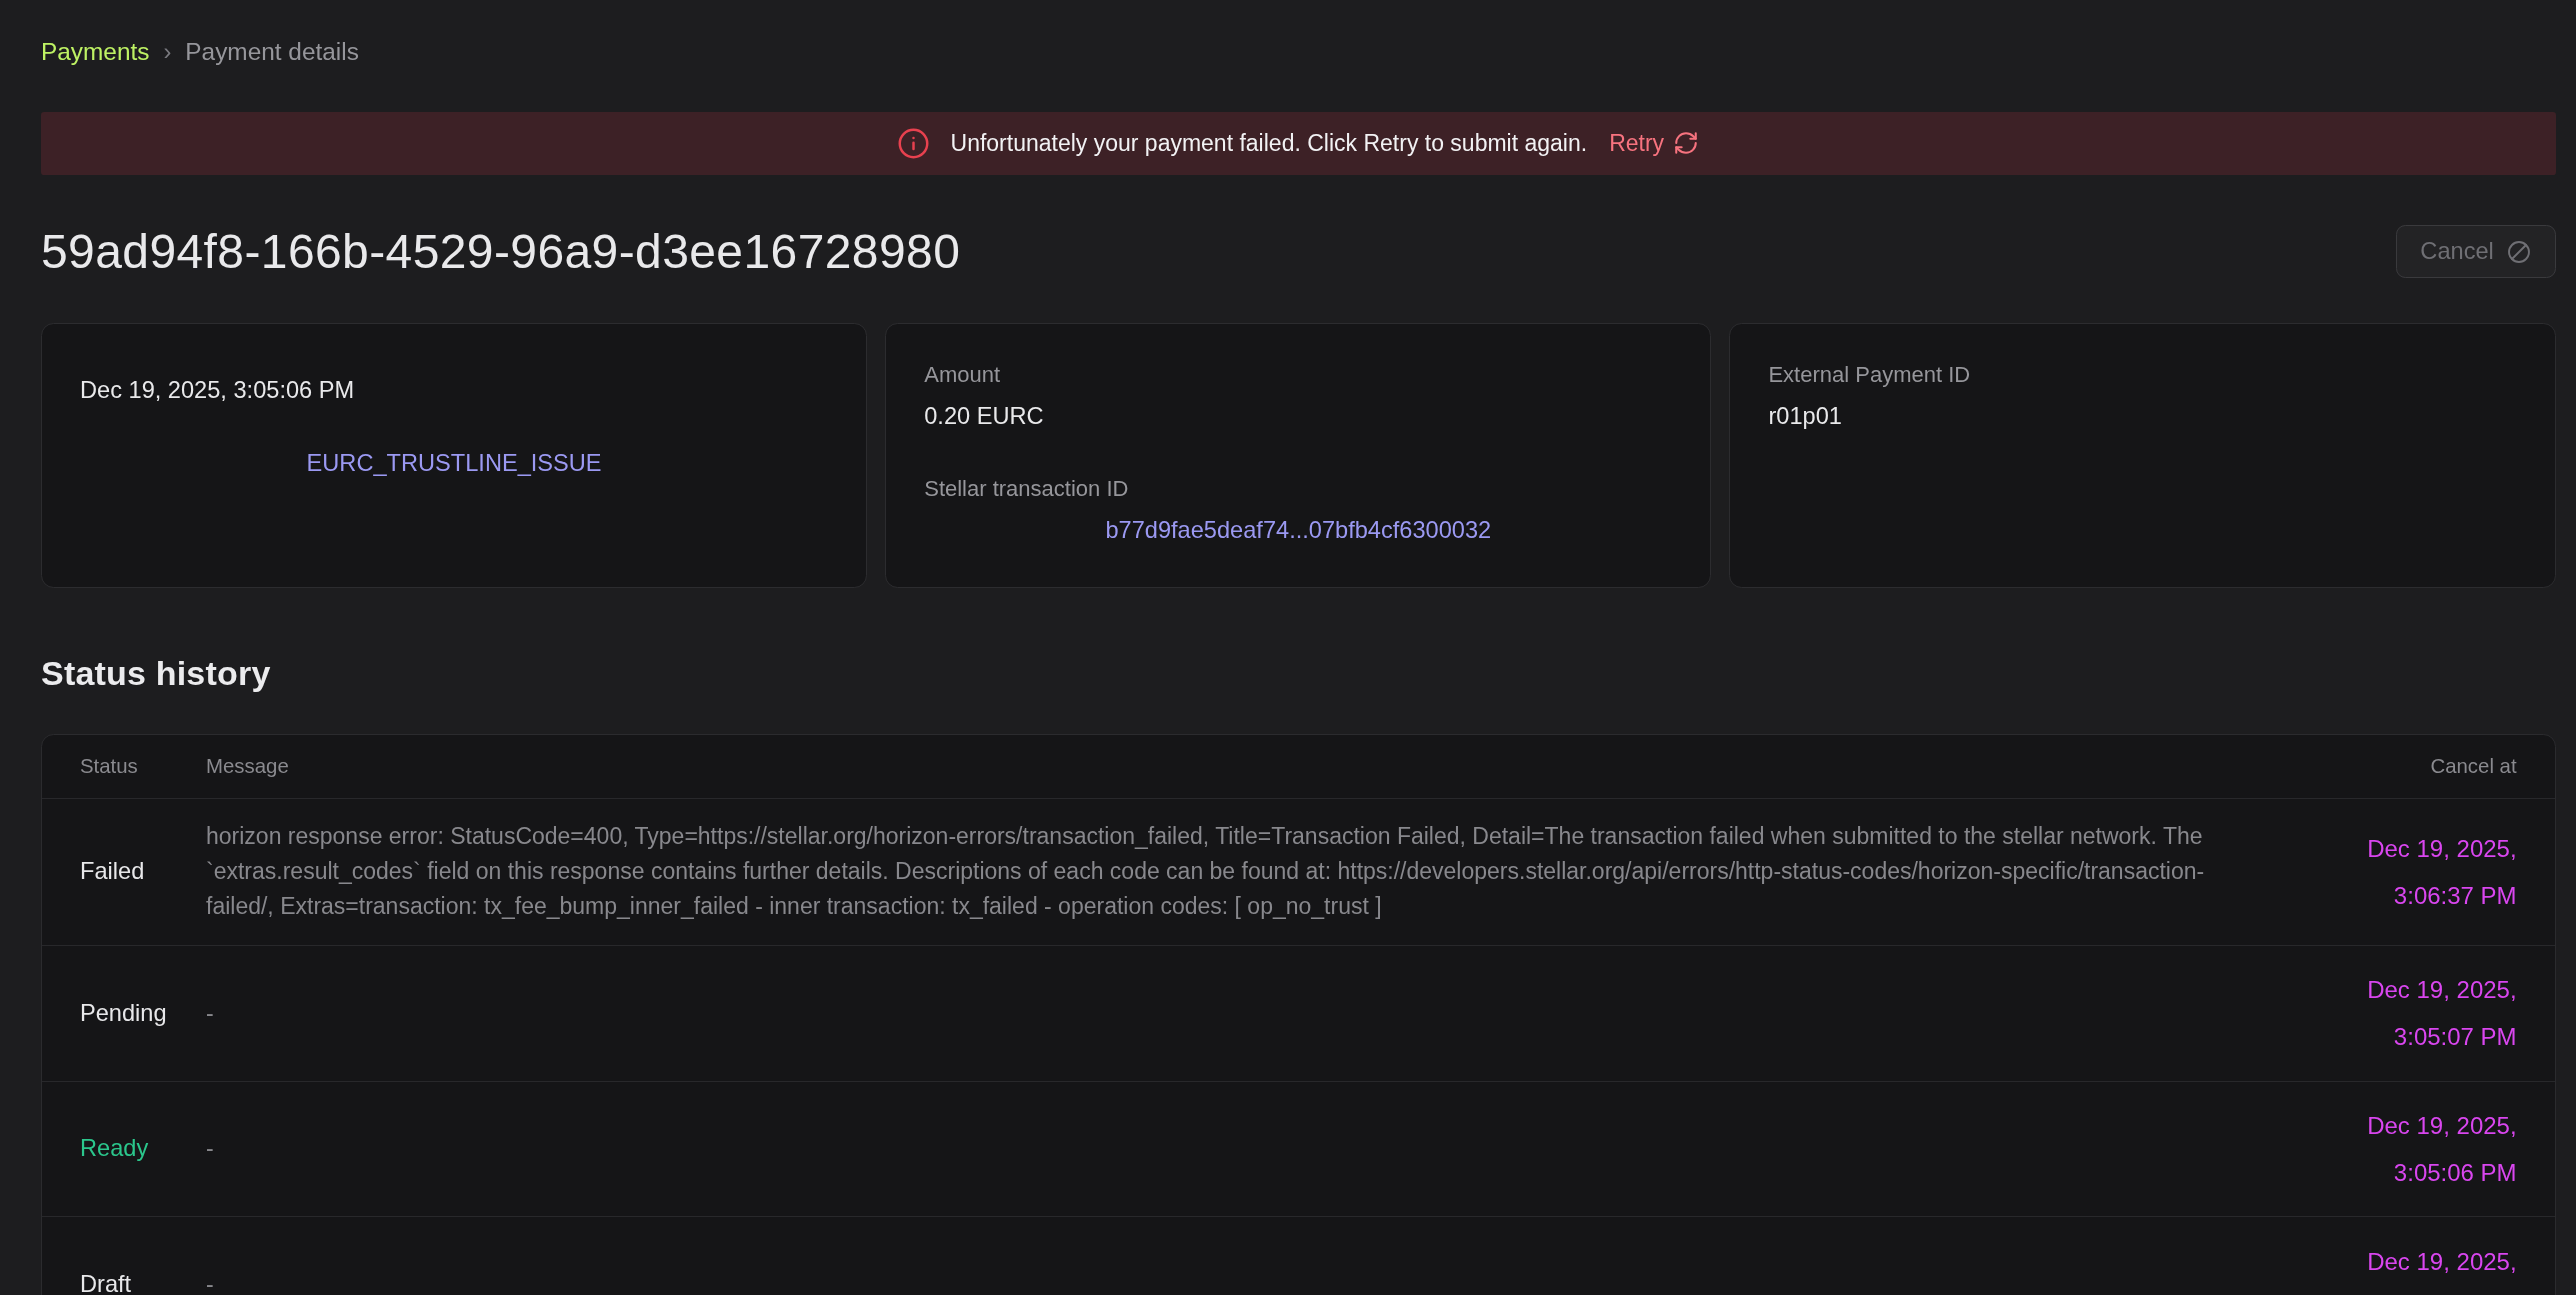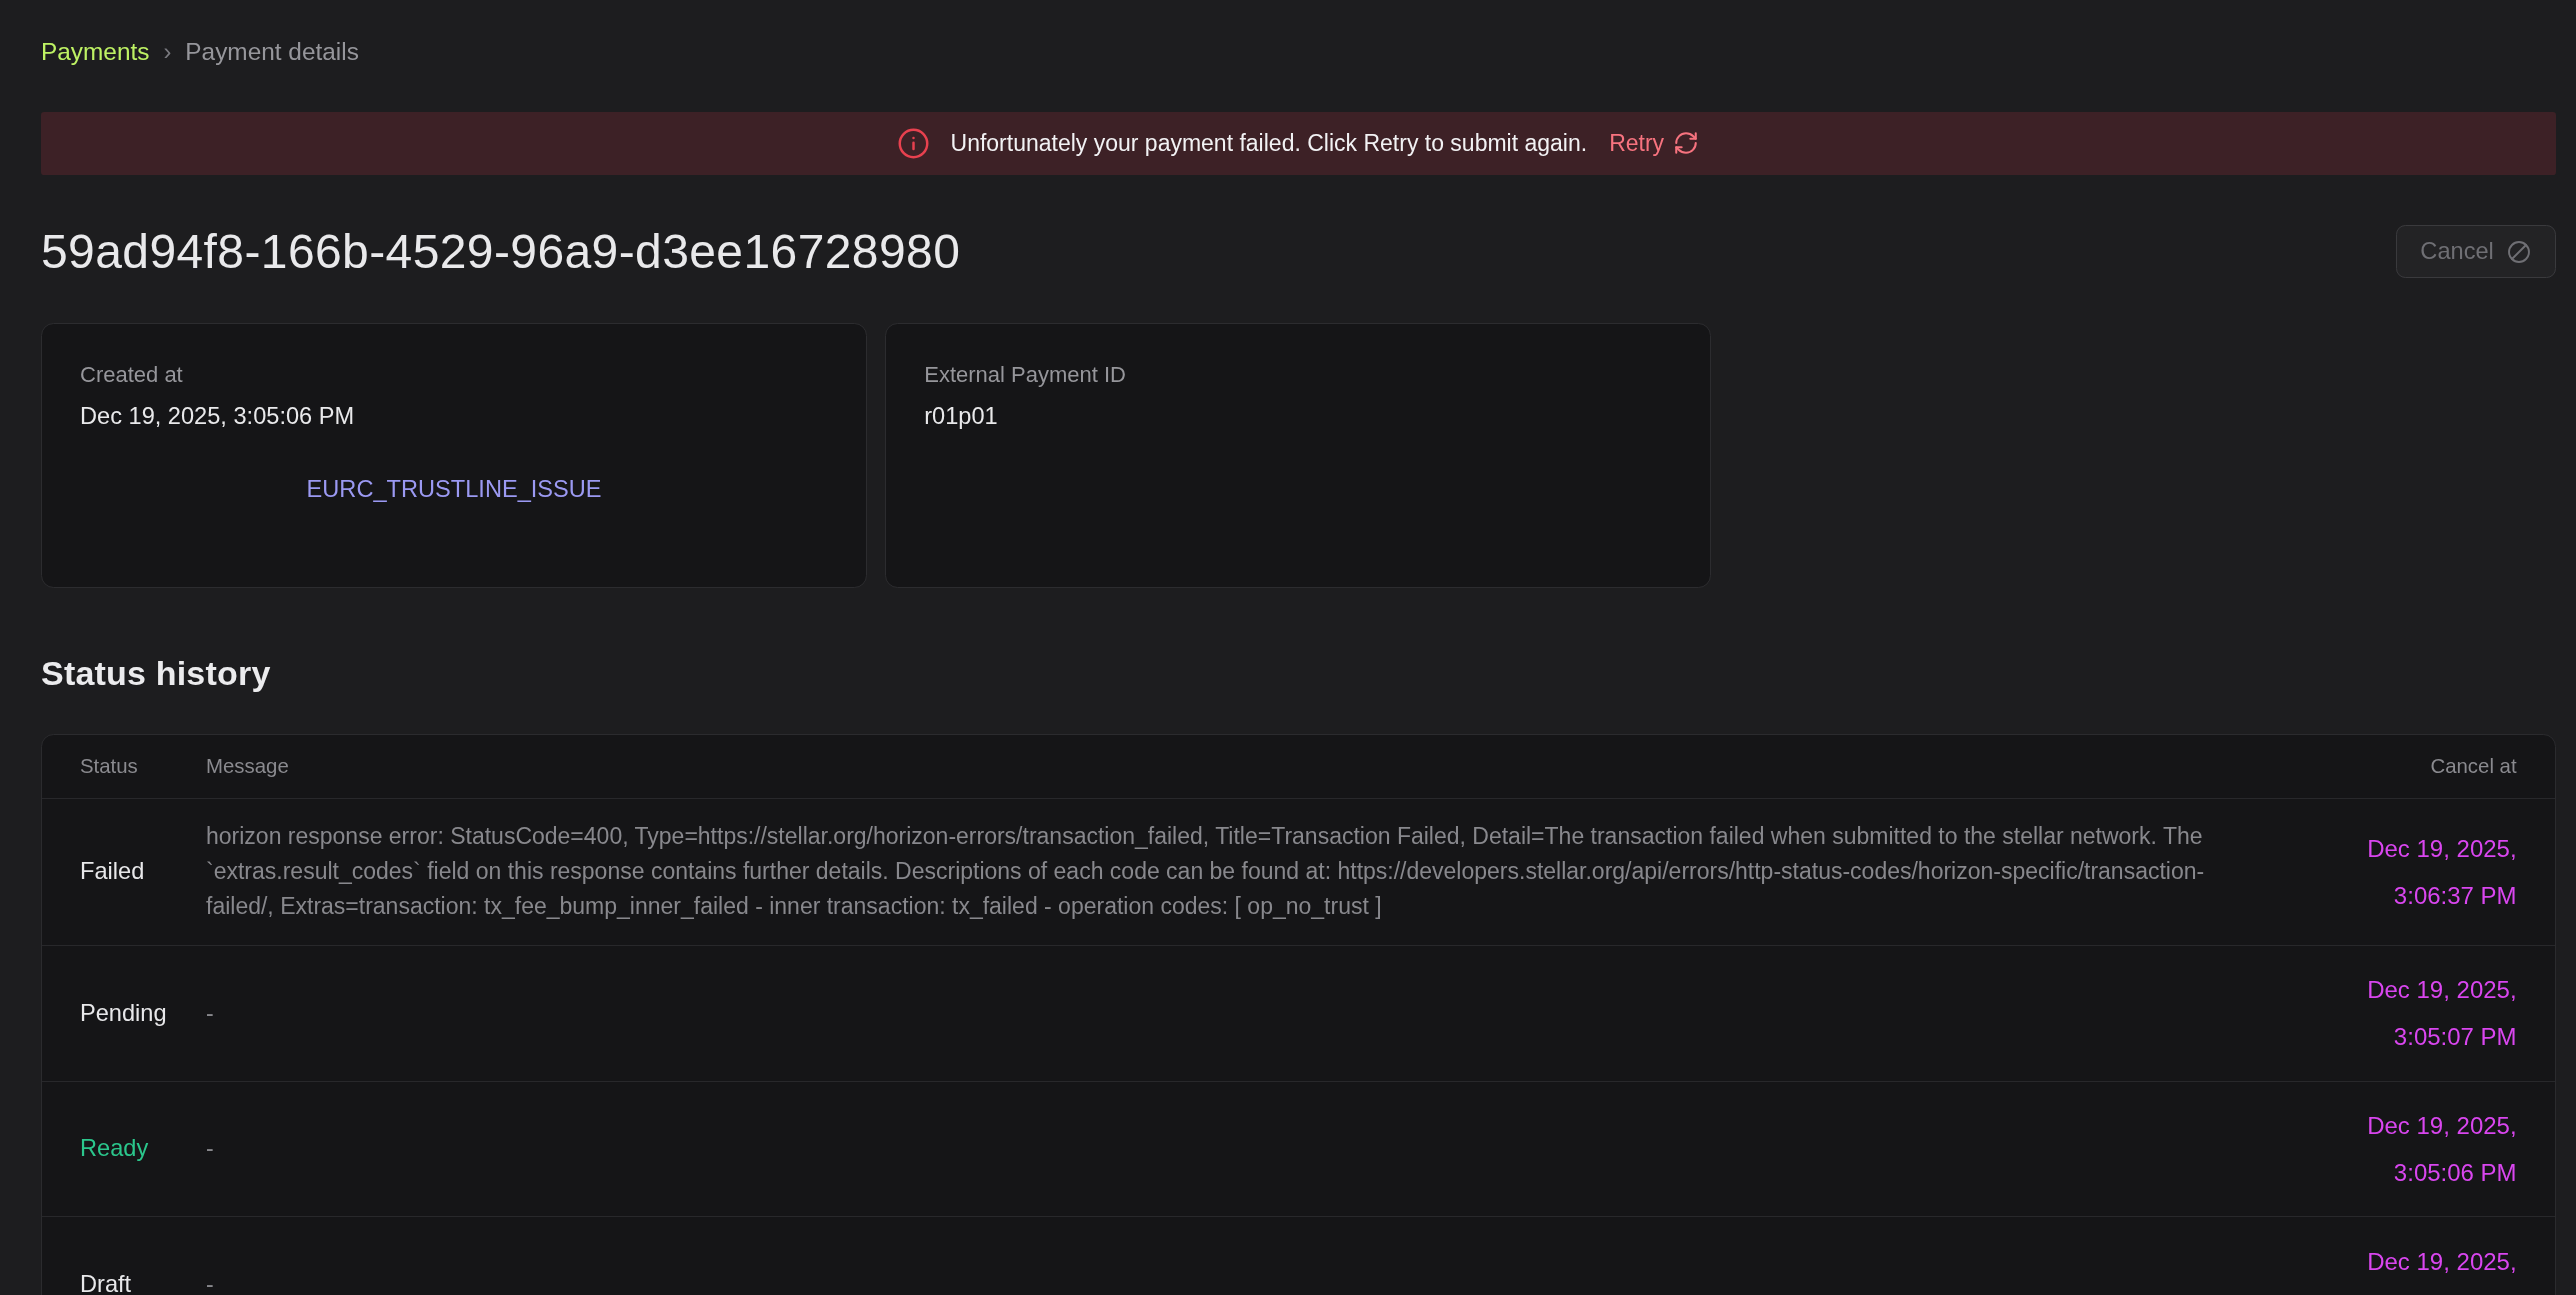--- a/index.html
+++ b/index.html
@@ -192,25 +192,34 @@
       <svg class="ban-icon" viewBox="0 0 24 24" fill="none" stroke="currentColor" stroke-width="1.8" stroke-linecap="round">
         <circle cx="12" cy="12" r="9.2"></circle>
         <line x1="5.5" y1="18.5" x2="18.5" y2="5.5"></line>
       </svg>
     </button>
   </div>
 
   <div class="cards">
     <div class="card">
       <div class="field">
-        <div class="label">Created at</div>
         <div class="value">Dec 19, 2025, 3:05:06 PM</div>
       </div>
       <div class="field">
         <div class="value link">EURC_TRUSTLINE_ISSUE</div>
+      </div>
+    </div>
+    <div class="card">
+      <div class="field">
+        <div class="label">Amount</div>
+        <div class="value">0.20 EURC</div>
+      </div>
+      <div class="field">
+        <div class="label">Stellar transaction ID</div>
+        <div class="value link">b77d9fae5deaf74...07bfb4cf6300032</div>
       </div>
     </div>
     <div class="card">
       <div class="field">
         <div class="label">External Payment ID</div>
         <div class="value">r01p01</div>
       </div>
     </div>
   </div>
 

